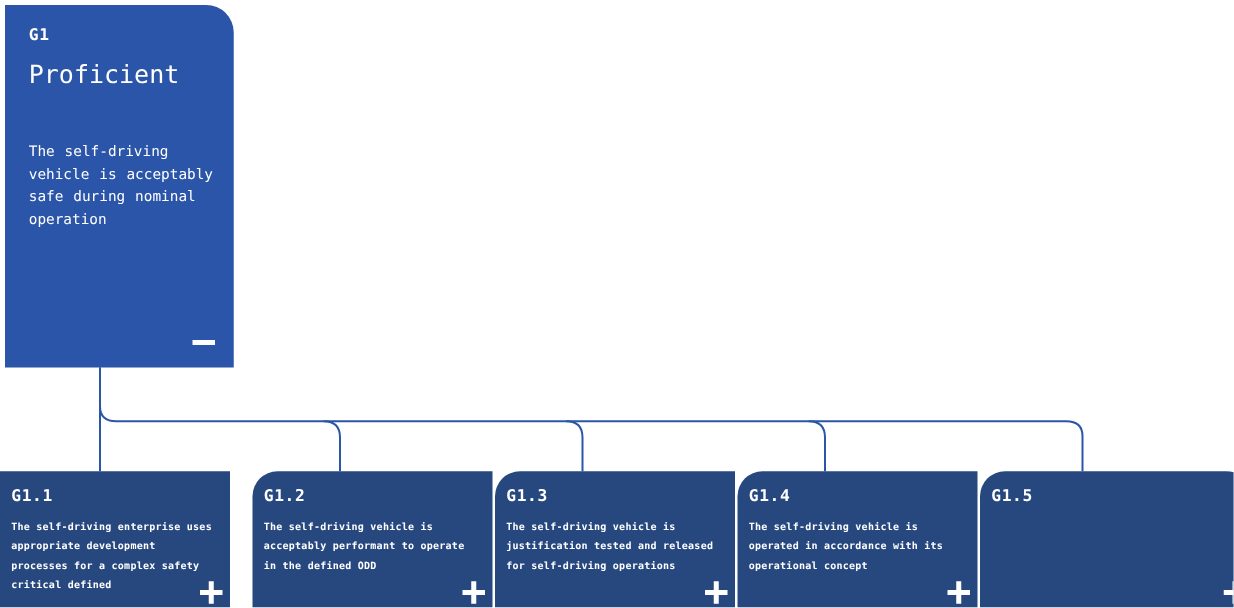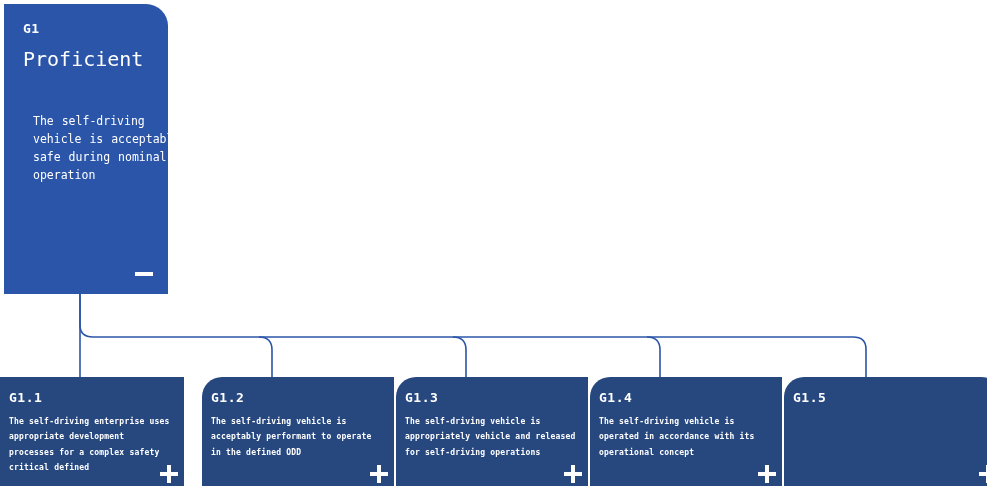--- a/index.html
+++ b/index.html
@@ -27,21 +27,21 @@
     width: 987px;
     height: 486px;
     pointer-events: none;
   }
 
   
   .root-card {
     position: absolute;
     left: 4px;
     top: 4px;
-    width: 164px;
+    width: 183px;
     height: 290px;
     background: #2b55a8;
     border-top-right-radius: 22px;
     box-sizing: border-box;
     padding: 18px 14px 10px 14px;
     color: #ffffff;
   }
   .root-id {
     font-family: "DejaVu Sans Mono", monospace;
     font-size: 13px;
@@ -55,21 +55,21 @@
     font-size: 20px;
     font-weight: normal;
     line-height: 1.15;
     margin: 0 0 42px 5px;
     letter-spacing: 0px;
   }
   .root-desc {
     font-family: "DejaVu Sans Mono", monospace;
     font-size: 11.5px;
     line-height: 1.55;
-    margin: 0 0 0 15px;
+    margin: 0 0 0 5px;
     width: 150px;
     word-spacing: 1px;
   }
   .collapse-btn {
     position: absolute;
     right: 14px;
     bottom: 10px;
     width: 20px;
     height: 20px;
     cursor: pointer;
@@ -177,21 +177,21 @@
   </div>
 
   <div class="child-card notch" style="left:186px; width:192px;">
     <div class="child-id">G1.2</div>
     <div class="child-desc">The self-driving vehicle is acceptably performant to operate in the defined ODD</div>
     <div class="expand-btn"></div>
   </div>
 
   <div class="child-card notch" style="left:380px; width:192px;">
     <div class="child-id">G1.3</div>
-    <div class="child-desc">The self-driving vehicle is appropriately vehicle and released for self-driving operations</div>
+    <div class="child-desc">The self-driving vehicle is justification tested and released for self-driving operations</div>
     <div class="expand-btn"></div>
   </div>
 
   <div class="child-card notch" style="left:574px; width:192px;">
     <div class="child-id">G1.4</div>
     <div class="child-desc">The self-driving vehicle is operated in accordance with its operational concept</div>
     <div class="expand-btn"></div>
   </div>
 
   <div class="child-card notch round-right" style="left:768px; width:219px;">

